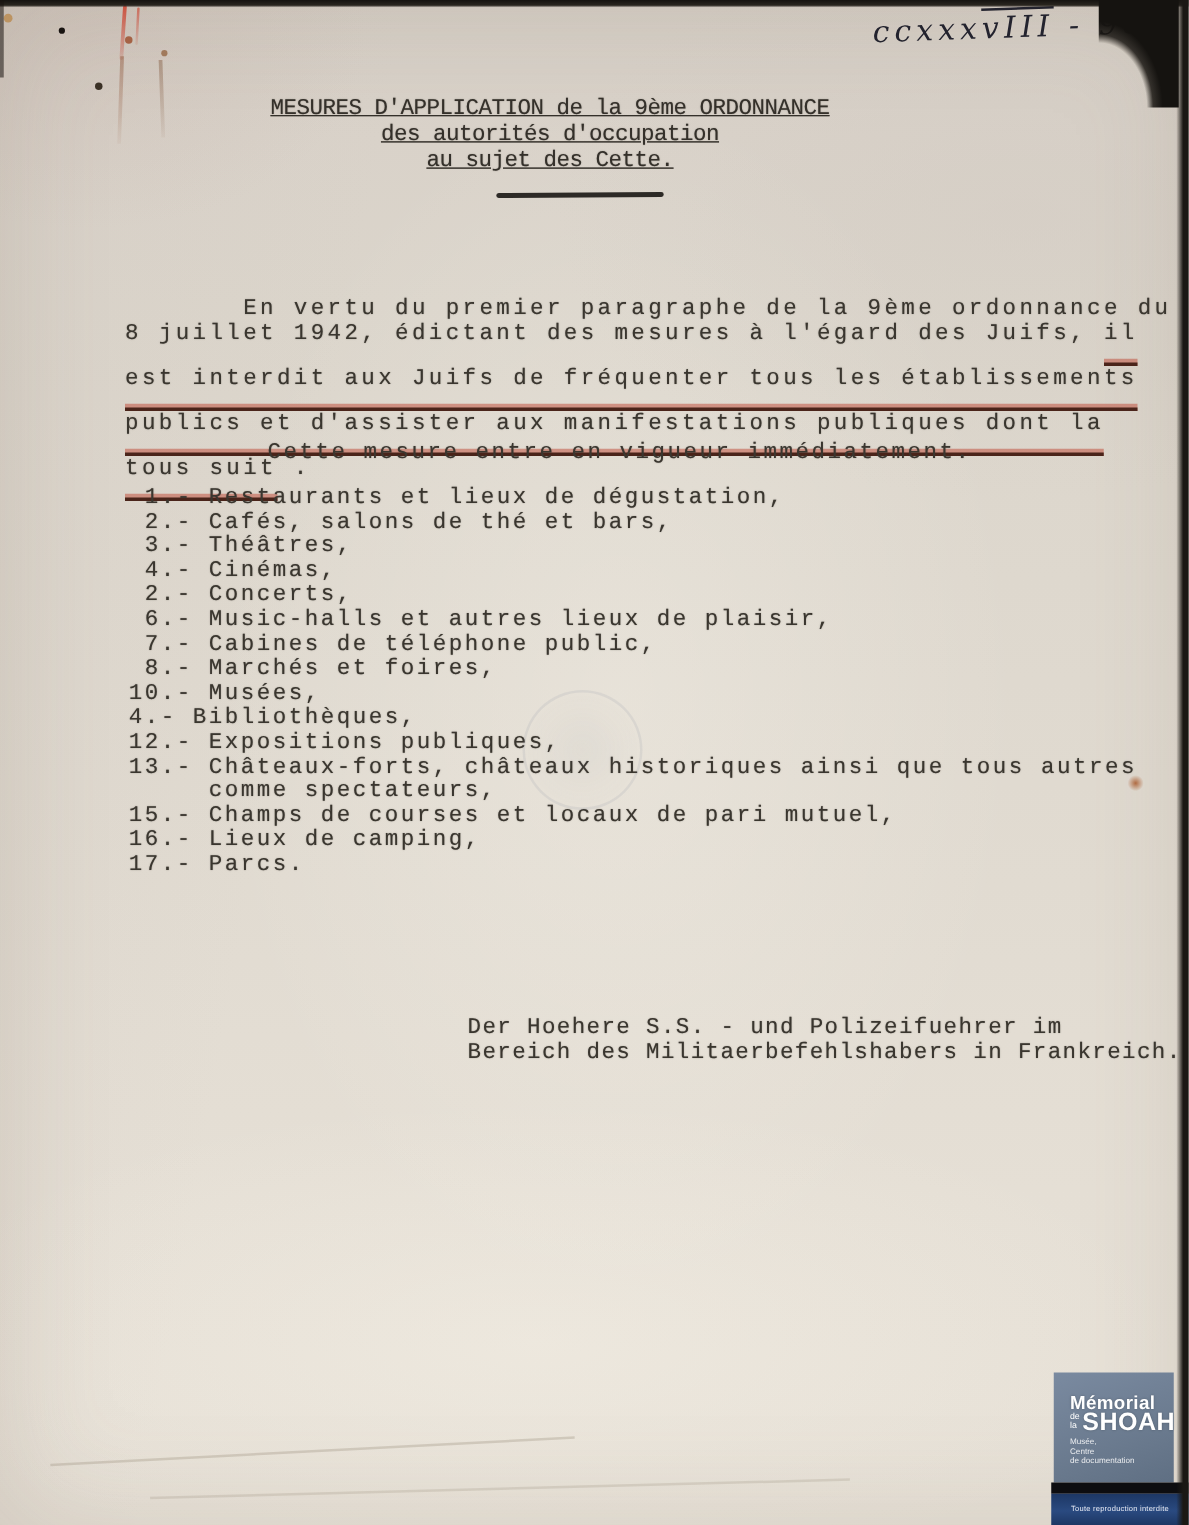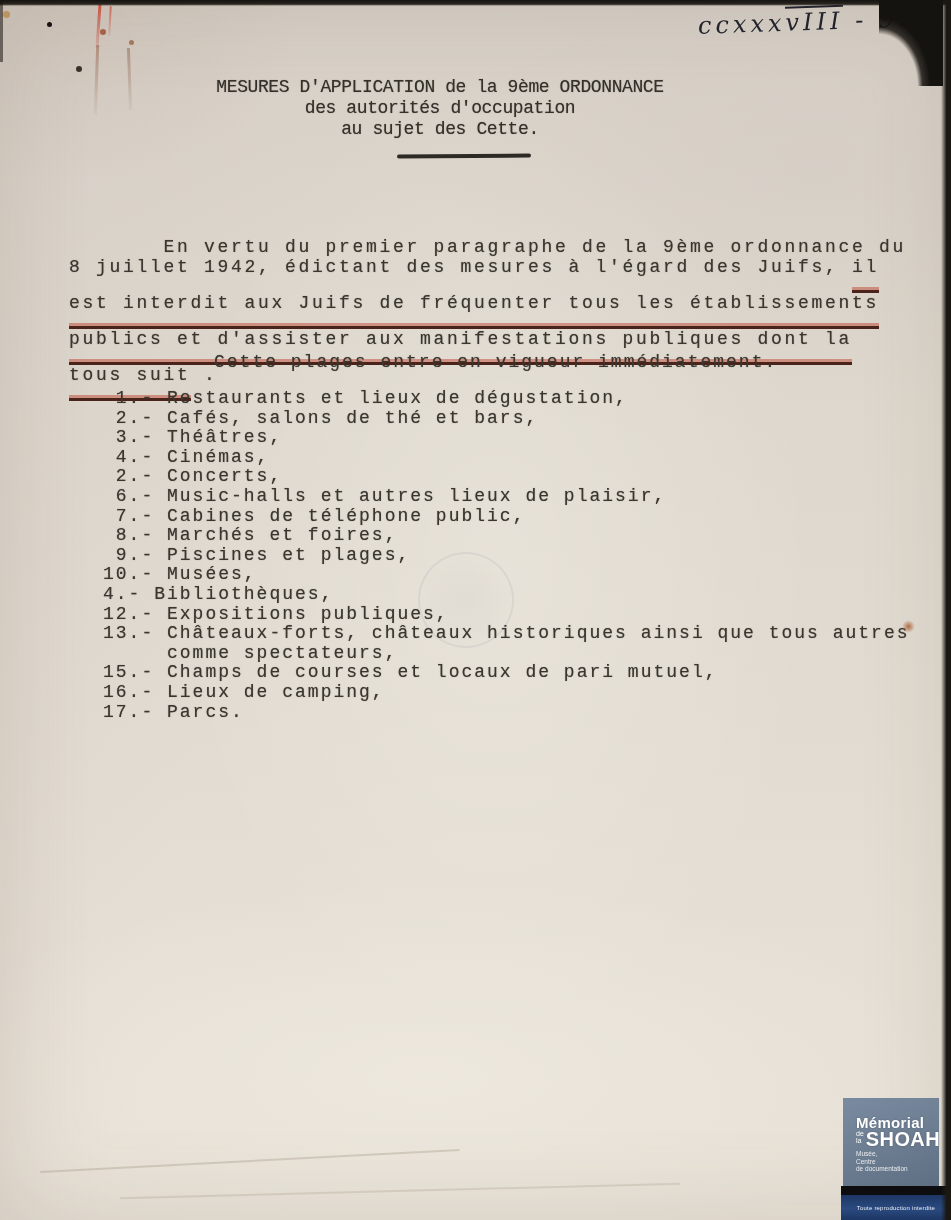--- a/index.html
+++ b/index.html
@@ -14,23 +14,23 @@
       radial-gradient(ellipse 520px 320px at 86% 14%, rgba(206,198,190,.30), transparent 72%),
       radial-gradient(ellipse 430px 650px at 52% 46%, rgba(255,252,244,.26), transparent 75%),
       radial-gradient(ellipse 700px 260px at 45% 88%, rgba(250,246,236,.35), transparent 75%),
       linear-gradient(100deg, rgba(205,195,188,.22) 0%, transparent 28%),
       linear-gradient(180deg,#d5cec5 0%,#d9d2c9 9%,#dbd5cb 20%,#ded8ce 38%,#e1dbd1 58%,#e5dfd5 78%,#e7e1d7 100%);
     box-shadow:inset 0 0 90px rgba(120,105,90,.18);
   }
   
   .tw{position:absolute;color:#3a362f;font-size:18px;text-shadow:0 0 1px rgba(58,54,47,.55);}
   .tline{white-space:pre;}
-  .title-block{left:170px;top:77px;width:540px;text-align:center;line-height:21px;letter-spacing:-.4px;color:#34302a;}
+  .title-block{left:170px;top:77px;width:540px;text-align:center;line-height:21px;letter-spacing:-.4px;color:#34302a;text-decoration:underline;}
   .title-rule{position:absolute;left:397px;top:154px;width:134px;height:4px;background:#2d2a26;border-radius:2px;transform:rotate(-.4deg);}
-  .paragraph{left:69px;top:237px;line-height:20px;letter-spacing:2.7px;}
+  .paragraph{left:100px;top:237px;line-height:20px;letter-spacing:2.7px;}
   .measure{left:214px;top:352px;letter-spacing:2.0px;}
   .list{left:103px;top:389px;line-height:19.6px;letter-spacing:2.0px;}
   .signature{left:374px;top:812px;line-height:20px;letter-spacing:1.1px;}
   .seg{display:inline-block;white-space:pre;}
   .u{box-shadow:inset 0 -3px 0 #4a241a, inset 0 -6px 0 rgba(186,55,35,.45);padding-bottom:16px;}
   
   .handwriting{
     position:absolute;left:698px;top:8px;
     font-family:"DejaVu Serif",serif;font-style:italic;
     font-size:24px;letter-spacing:4px;color:#23232e;
@@ -58,21 +58,21 @@
   .m-crease1{position:absolute;left:40px;top:1160px;width:420px;height:2px;background:rgba(160,148,132,.35);transform:rotate(-3deg);}
   .m-crease2{position:absolute;left:120px;top:1190px;width:560px;height:2px;background:rgba(170,158,142,.3);transform:rotate(-1.5deg);}
   
   .logo{
     position:absolute;left:843px;top:1098px;width:96px;height:88px;
     background:linear-gradient(160deg,#7a8aa0,#68788c 70%,#5f6f83);
     color:#fff;z-index:4;font-family:"Liberation Sans",sans-serif;
     padding-top:18px;padding-left:13px;box-sizing:border-box;
   }
   .logo-l1{font-weight:bold;font-size:15px;letter-spacing:.3px;line-height:14px;text-shadow:0 0 2px rgba(0,0,0,.25);}
-  .logo-l2{display:flex;align-items:center;gap:2px;line-height:16px;}
+  .logo-l2{display:flex;align-items:flex-start;gap:2px;line-height:16px;}
   .logo-dela{font-size:7px;line-height:7px;padding-bottom:3px;}
   .logo-shoah{font-weight:bold;font-size:20px;letter-spacing:.4px;text-shadow:0 0 2px rgba(0,0,0,.25);}
   .logo-sub{font-size:6.5px;line-height:7.5px;opacity:.85;margin-top:3px;}
   .logo-gap{position:absolute;left:841px;top:1186px;width:110px;height:9px;background:#0d0d10;z-index:4;}
   .logo-strip{
     position:absolute;left:841px;top:1195px;width:110px;height:25px;
     background:linear-gradient(#1d3764,#2a4a80 55%,#1d3764);z-index:4;
     color:#e8ecf5;font-family:"Liberation Sans",sans-serif;font-size:6px;
     display:flex;align-items:center;justify-content:center;letter-spacing:.2px;
   }
@@ -92,42 +92,45 @@
   <div class="title-rule"></div>
 
   <div class="tw paragraph" id="paragraph">
       <div class="tline"><span class="seg">       En vertu du premier paragraphe de la 9ème ordonnance du</span></div>
       <div class="tline"><span class="seg">8 juillet 1942, édictant des mesures à l'égard des Juifs, </span><span class="seg u">il</span></div>
       <div class="tline"><span class="seg u">est interdit aux Juifs de fréquenter tous les établissements</span></div>
       <div class="tline"><span class="seg u">publics et d'assister aux manifestations publiques dont la</span></div>
       <div class="tline"><span class="seg u">tous suit</span><span class="seg"> .</span></div>
     </div>
 
-  <div class="tw measure tline">Cette plages entre en vigueur immédiatement.</div>
+  <div class="tw measure tline">Cette mesure entre en vigueur immédiatement.</div>
 
   <div class="tw list" id="list">
       <div class="tline"> 1.- Restaurants et lieux de dégustation,</div>
       <div class="tline"> 2.- Cafés, salons de thé et bars,</div>
       <div class="tline"> 3.- Théâtres,</div>
       <div class="tline"> 4.- Cinémas,</div>
       <div class="tline"> 2.- Concerts,</div>
       <div class="tline"> 6.- Music-halls et autres lieux de plaisir,</div>
       <div class="tline"> 7.- Cabines de téléphone public,</div>
       <div class="tline"> 8.- Marchés et foires,</div>
-      <div class="tline"> 9.- Piscines et plages,</div>
       <div class="tline">10.- Musées,</div>
       <div class="tline">4.- Bibliothèques,</div>
       <div class="tline">12.- Expositions publiques,</div>
       <div class="tline">13.- Châteaux-forts, châteaux historiques ainsi que tous autres</div>
       <div class="tline">     comme spectateurs,</div>
       <div class="tline">15.- Champs de courses et locaux de pari mutuel,</div>
       <div class="tline">16.- Lieux de camping,</div>
       <div class="tline">17.- Parcs.</div>
     </div>
 
+  <div class="tw signature">
+    <div class="tline">Der Hoehere S.S. - und Polizeifuehrer im</div>
+    <div class="tline">Bereich des Militaerbefehlshabers in Frankreich.</div>
+  </div>
 
   <div class="mark m-dot1"></div>
   <div class="mark m-dot2"></div>
   <div class="mark m-dot3"></div>
   <div class="mark m-dot4"></div>
   <div class="mark m-dot5"></div>
   <div class="m-streak1"></div>
   <div class="m-streak2"></div>
   <div class="m-rust1"></div>
   <div class="m-rust2"></div>

